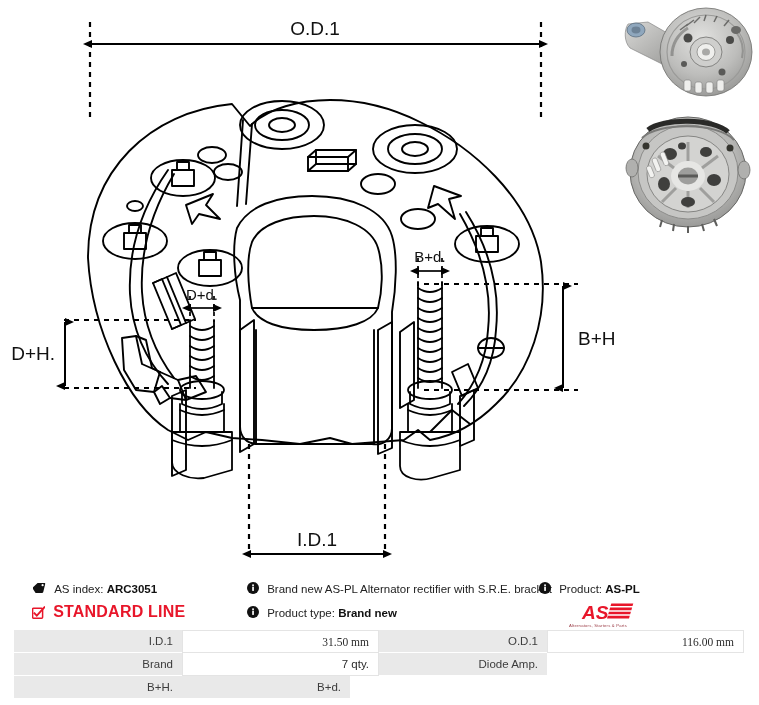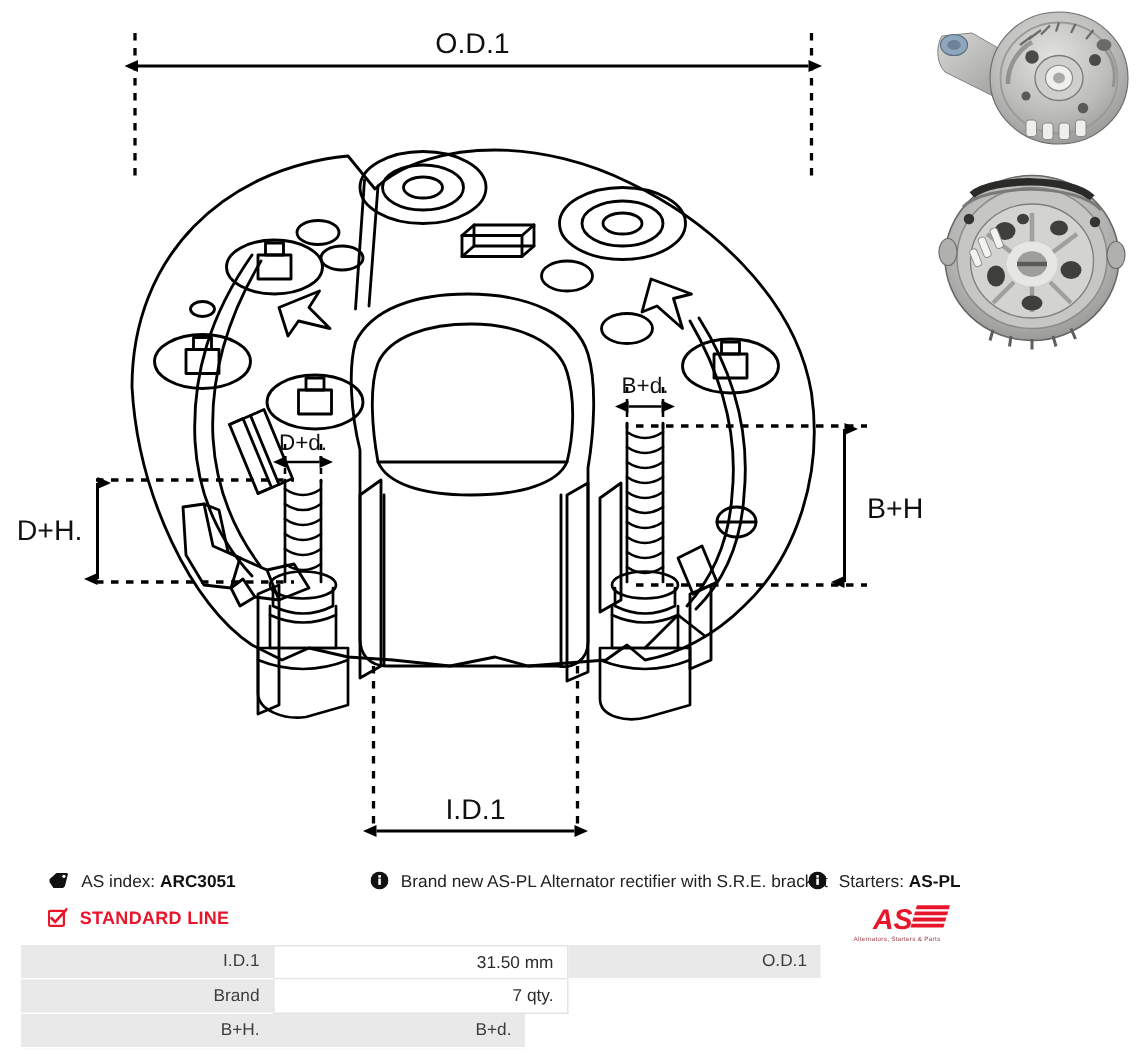--- a/index.html
+++ b/index.html
@@ -20,32 +20,32 @@
   .photo{position:absolute;left:0;width:140px;}
   #photo-top{top:0;height:100px;}
   #photo-bottom{top:100px;height:132px;}
   
   #info-bar{position:absolute;left:16px;top:572px;width:685px;height:58px;}
   .info-row{position:absolute;font-size:11.5px;line-height:14px;white-space:nowrap;}
   .r1{top:9px;} .r2{top:33px;}
   .col-a{left:16px;} .col-b{left:231px;} .col-c{left:523px;}
   .info-txt{vertical-align:middle;}
   .bold{font-weight:bold;color:#111;}
-  .std-line{color:#e8162a;font-weight:bold;font-size:12px;letter-spacing:.2px;}
+  .std-line{color:#e8162a;font-weight:bold;font-size:16px;letter-spacing:.2px;}
   .icon-inline{display:inline-block;vertical-align:-2px;margin-right:5px;}
   
   #logo{position:absolute;left:566px;top:601px;width:80px;height:28px;}
   #table-wrap{position:absolute;left:14px;top:630px;width:731px;height:70px;}
   .trow{display:flex;height:23px;}
   .cell{display:flex;align-items:center;justify-content:flex-end;
         font-size:11.5px;box-sizing:border-box;padding-right:9px;}
   .c-lbl{background:#e9e9e9;width:168px;color:#3c3c3c;border-bottom:1px solid #ffffff;}
   .c-val{background:#ffffff;width:197px;color:#2b2b2b;
          border:1px solid #e4e4e4;border-top:none;}
-  .trow:first-child .c-val{border-top:1px solid #e4e4e4;}
+  .trow:first-child .c-val{border-top:1px solid #e4e4e4;font-family:Liberation Serif, serif;}
 </style>
 </head>
 <body>
 
 <div id="drawing-area">
 <svg id="drawing-svg" width="615" height="572" viewBox="0 0 615 572">
   <defs>
     <marker id="arrL" markerWidth="10" markerHeight="8" refX="9" refY="4" orient="auto" markerUnits="userSpaceOnUse">
       <path d="M9,0 L9,8 L0,4 Z" fill="#000"></path>
     </marker>
@@ -376,30 +376,41 @@
     <span class="icon-inline">
       <svg width="12" height="12" viewBox="0 0 12 12">
         <circle cx="6" cy="6" r="6" fill="#111"></circle>
         <rect x="5.2" y="4.7" width="1.7" height="4.2" fill="#fff"></rect>
         <rect x="5.2" y="2.4" width="1.7" height="1.7" fill="#fff"></rect>
       </svg>
     </span>
     <span class="info-txt">Brand new AS-PL Alternator rectifier with S.R.E. bracket</span>
   </div>
 
+  <div class="info-row r2 col-b">
+    <span class="icon-inline">
+      <svg width="12" height="12" viewBox="0 0 12 12">
+        <circle cx="6" cy="6" r="6" fill="#111"></circle>
+        <rect x="5.2" y="4.7" width="1.7" height="4.2" fill="#fff"></rect>
+        <rect x="5.2" y="2.4" width="1.7" height="1.7" fill="#fff"></rect>
+      </svg>
+    </span>
+    <span class="info-txt">Product type:</span>
+    <span class="info-txt bold">Brand new</span>
+  </div>
 
   <div class="info-row r1 col-c">
     <span class="icon-inline">
       <svg width="12" height="12" viewBox="0 0 12 12">
         <circle cx="6" cy="6" r="6" fill="#111"></circle>
         <rect x="5.2" y="4.7" width="1.7" height="4.2" fill="#fff"></rect>
         <rect x="5.2" y="2.4" width="1.7" height="1.7" fill="#fff"></rect>
       </svg>
     </span>
-    <span class="info-txt">Starters:</span>
+    <span class="info-txt">Product:</span>
     <span class="info-txt bold">AS-PL</span>
   </div>
 </div>
 
 <div id="logo">
   <svg width="80" height="28" viewBox="0 0 80 28">
 
     <g fill="#e8162a">
       <rect x="46" y="2.5" width="22" height="2.6" transform="skewX(-16)"></rect>
       <rect x="46" y="6.6" width="22" height="2.6" transform="skewX(-16)"></rect>
@@ -412,24 +423,26 @@
     <text x="3" y="26" font-family="'Liberation Sans',sans-serif" font-size="4.2" fill="#9a3a44" letter-spacing=".2">Alternators, Starters &amp; Parts</text>
   </svg>
 </div>
 
 <div id="table-wrap">
 
   <div class="trow">
     <div class="cell c-lbl">I.D.1</div>
     <div class="cell c-val">31.50 mm</div>
     <div class="cell c-lbl">O.D.1</div>
+    <div class="cell c-val">116.00 mm</div>
   </div>
 
   <div class="trow">
     <div class="cell c-lbl">Brand</div>
     <div class="cell c-val">7 qty.</div>
+    <div class="cell c-lbl">Diode Amp.</div>
   </div>
 
   <div class="trow">
     <div class="cell c-lbl">B+H.</div>
     <div class="cell c-lbl">B+d.</div>
   </div>
 </div>
 
 </body></html>

